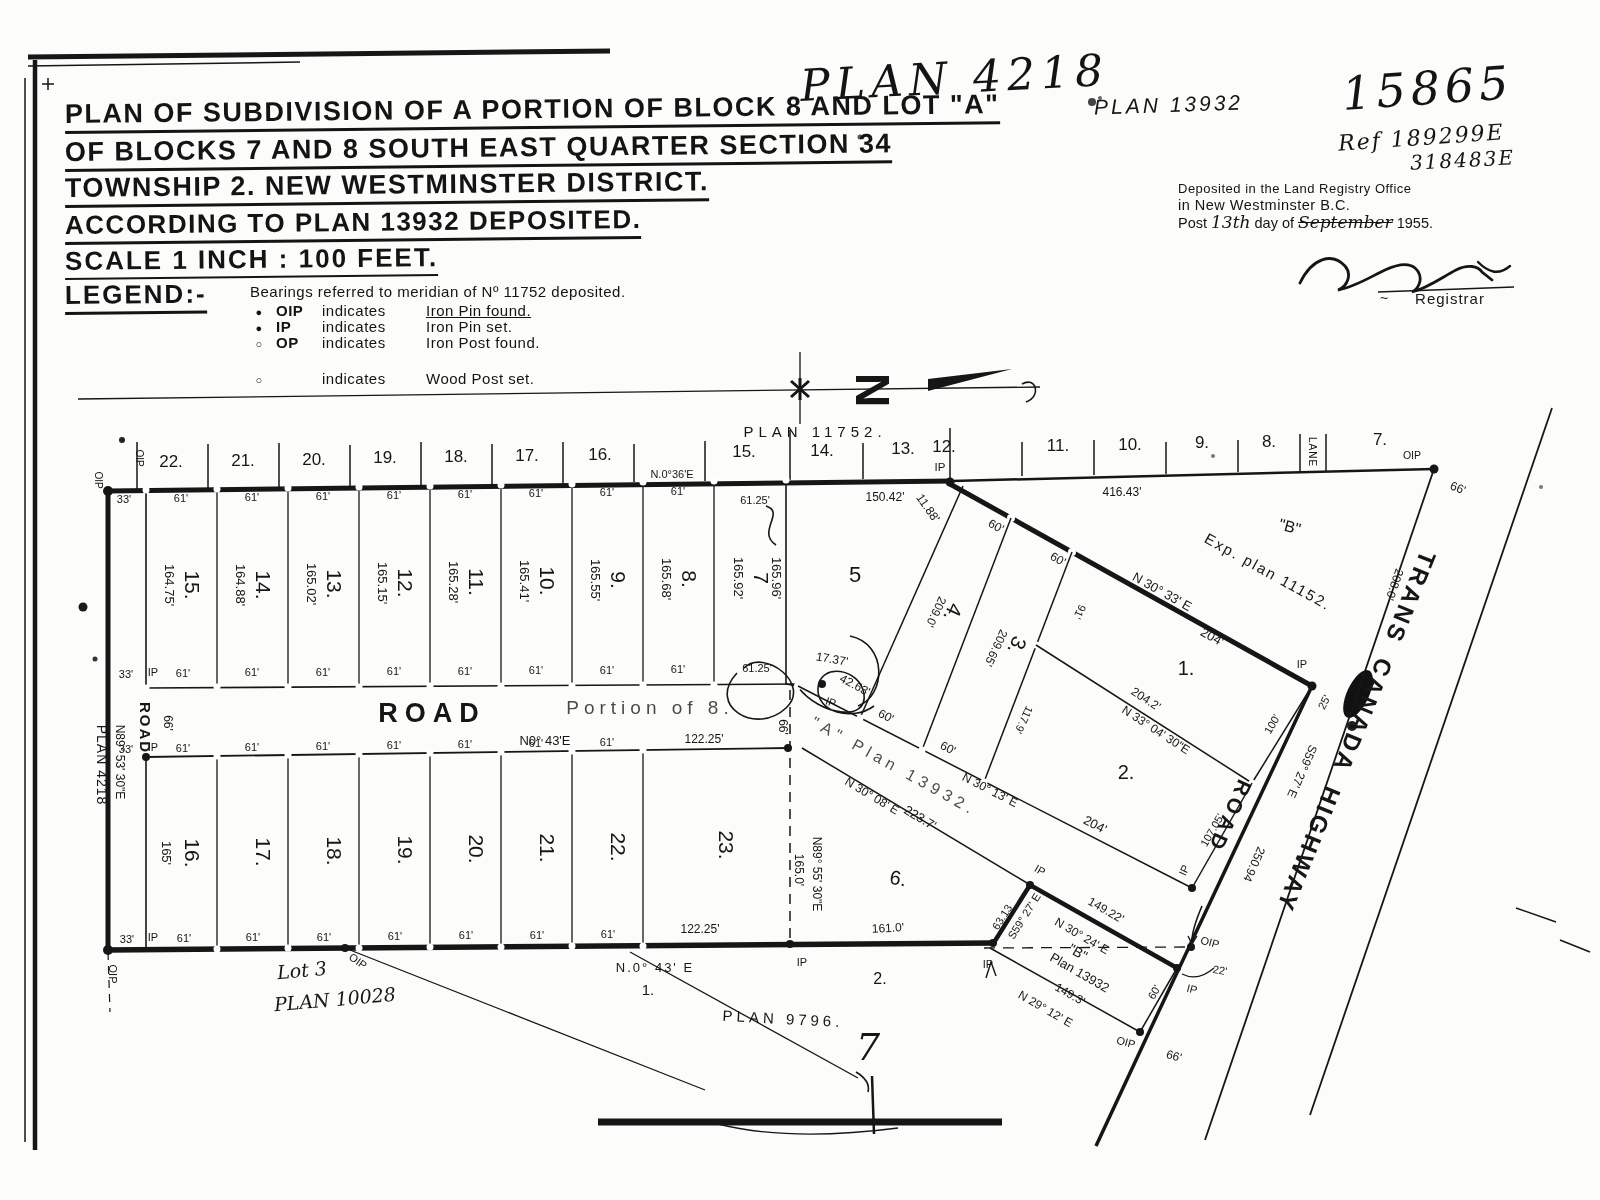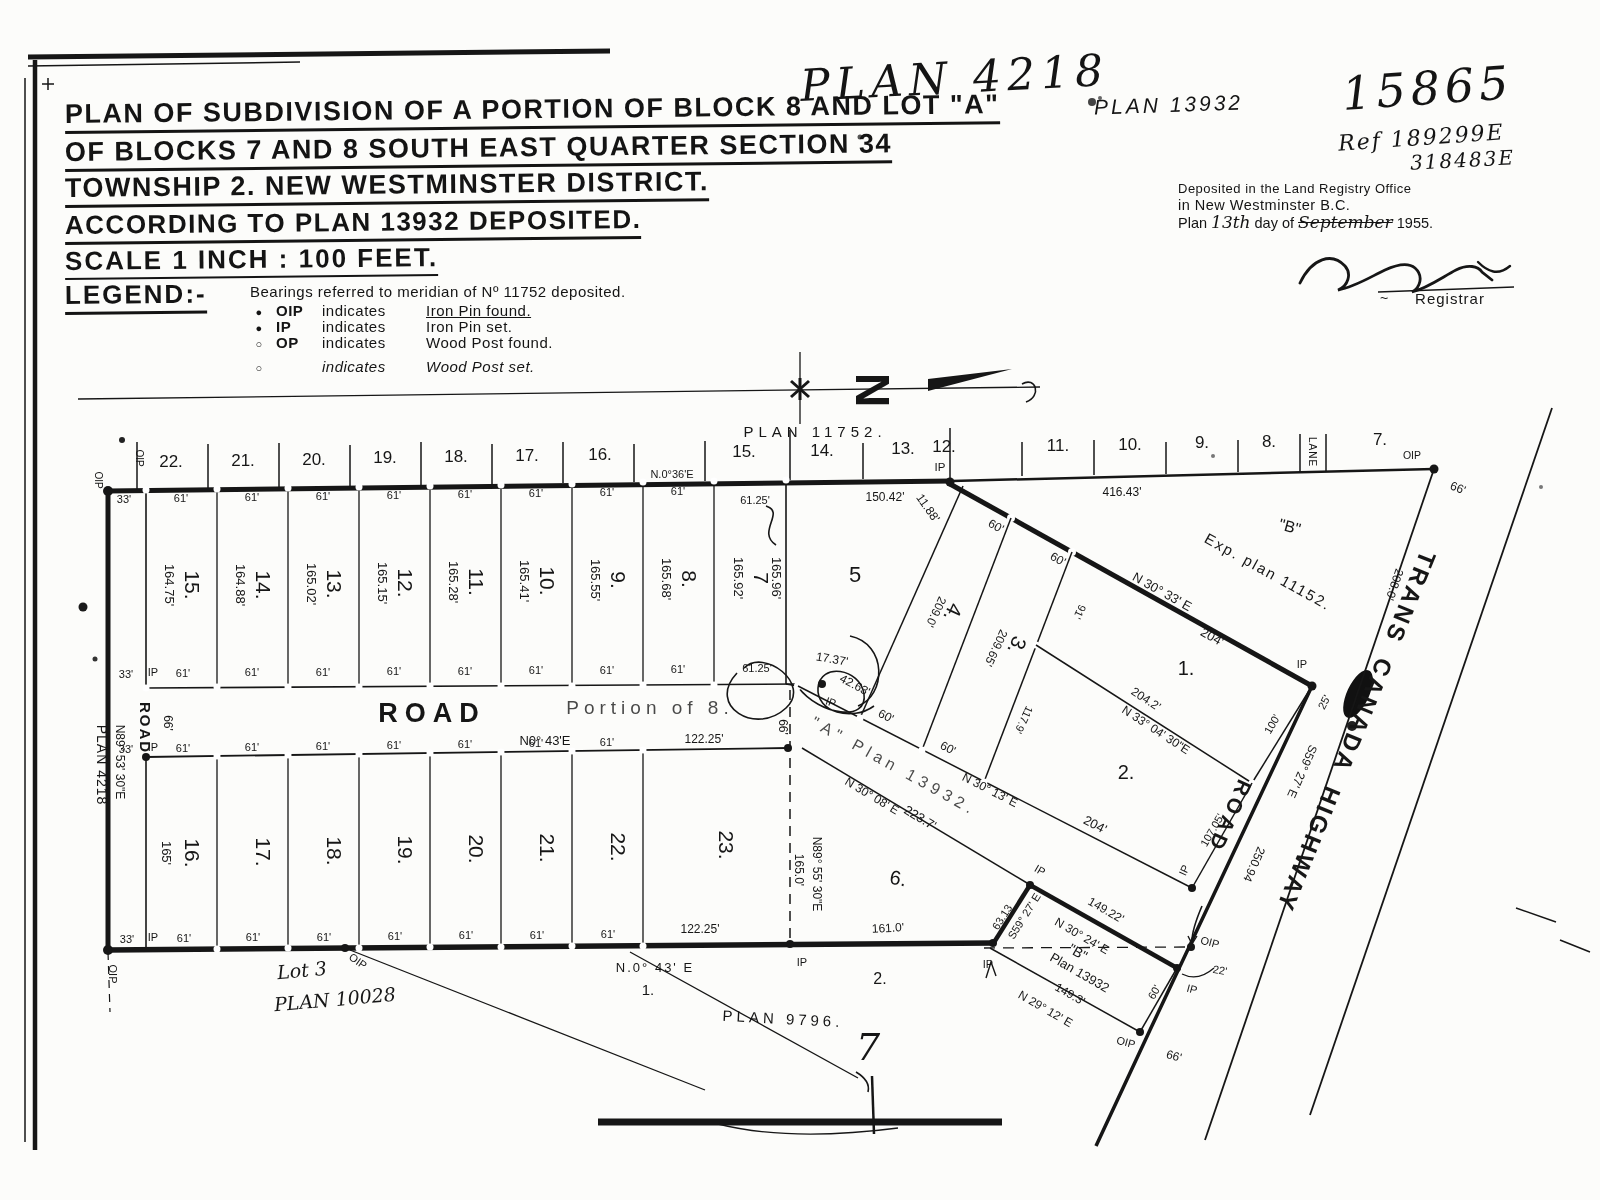--- a/index.html
+++ b/index.html
@@ -429,29 +429,29 @@
 
 <div class="hdr title" style="left:65px;top:282px;font-size:26px;letter-spacing:2px;">LEGEND:-</div>
 <div class="legrow" style="left:250px;top:283px;">Bearings referred  to meridian of Nº 11752 deposited.</div>
 <div class="legrow" style="left:242px;top:302px;text-decoration:underline;">
   <span class="legsym">●</span><span class="legabbr">OIP</span><span class="legind">indicates</span><span>Iron Pin  found.</span>
 </div>
 <div class="legrow" style="left:242px;top:318px;">
   <span class="legsym">●</span><span class="legabbr">IP</span><span class="legind">indicates</span><span>Iron Pin  set.</span>
 </div>
 <div class="legrow" style="left:242px;top:334px;">
-  <span class="legsym">○</span><span class="legabbr">OP</span><span class="legind">indicates</span><span>Wood Post found.</span>
-</div>
-<div class="legrow" style="left:242px;top:358px;font-style:italic;">
+  <span class="legsym">○</span><span class="legabbr">OP</span><span class="legind">indicates</span><span>Iron Post found.</span>
+</div>
+<div class="legrow" style="left:242px;top:370px;">
   <span class="legsym">○</span><span class="legabbr"></span><span class="legind">indicates</span><span>Wood Post set.</span>
 </div>
 
 <div class="hdr" style="left:1178px;top:182px;font-size:13px;letter-spacing:.5px;">Deposited in the Land Registry Office</div>
 <div class="hdr" style="left:1178px;top:198px;font-size:14.5px;letter-spacing:.5px;text-align:right;">in  New Westminster    B.C.</div>
 <div class="hdr" style="left:1178px;top:214px;font-size:14.5px;">
-  <span>Plan</span>
+  <span>Post</span>
   <span class="handwrit" style="font-size:17px;text-align:center;">13th</span>
   <span>day of</span>
   <span class="handwrit" style="font-size:17px;text-decoration:line-through;">September</span>
   <span>1955.</span>
 </div>
 
 </div>
 
 </body></html>

